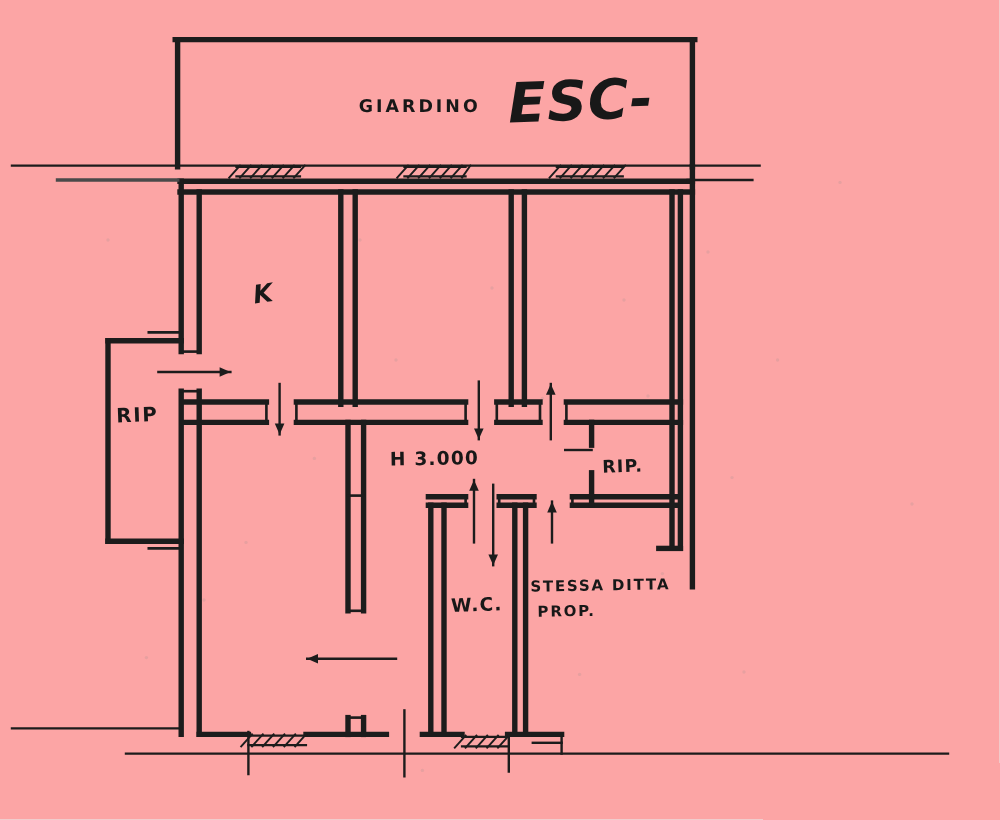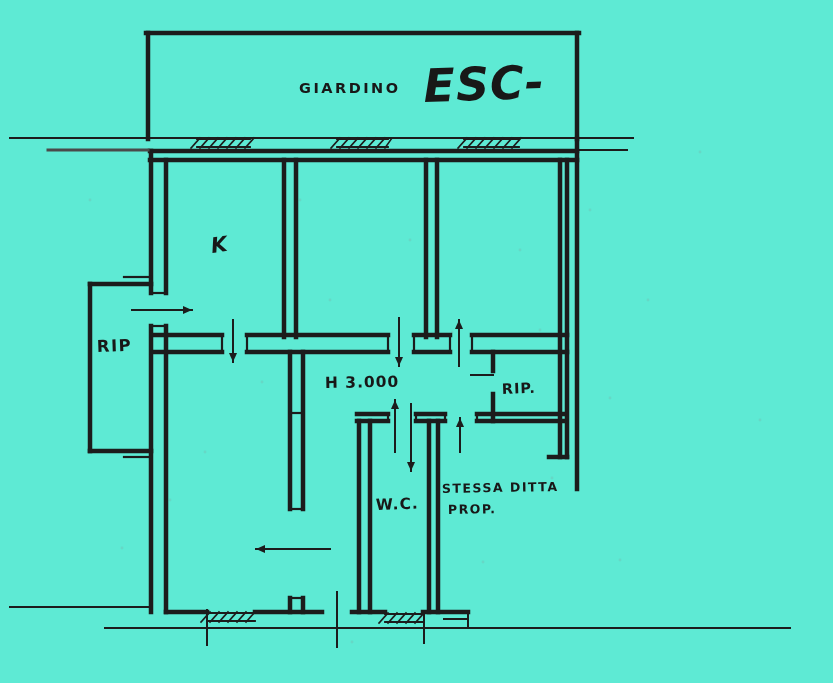--- a/index.html
+++ b/index.html
@@ -1,19 +1,19 @@
 <!DOCTYPE html>
 <html><head>
 <meta charset="utf-8">
 <style>
   html,body{margin:0;padding:0;background:#e9e9e9;}
   .page{
     position:relative;
     width:833px;height:683px;
-    background:#5eead4;
+    background:#fca5a5;
     overflow:hidden;
     font-family:"DejaVu Sans", sans-serif;
   }
   svg{position:absolute;left:0;top:0;}
   text{fill:#181818;}
 </style>
 </head>
 <body>
 
 <div class="page">

